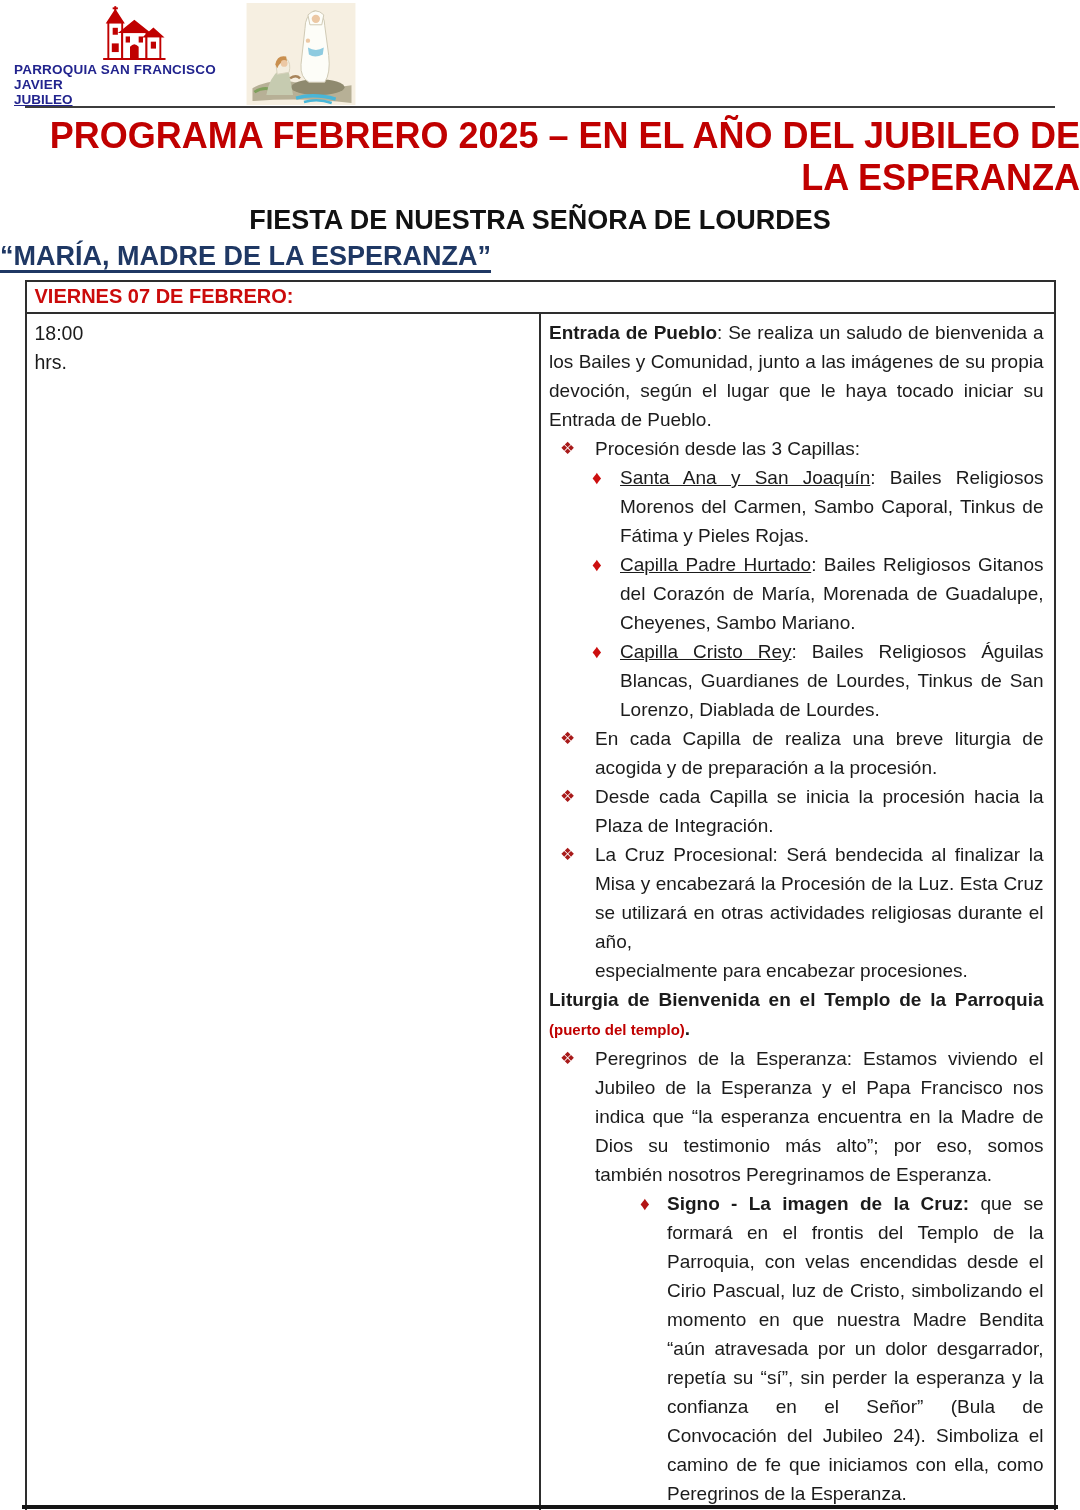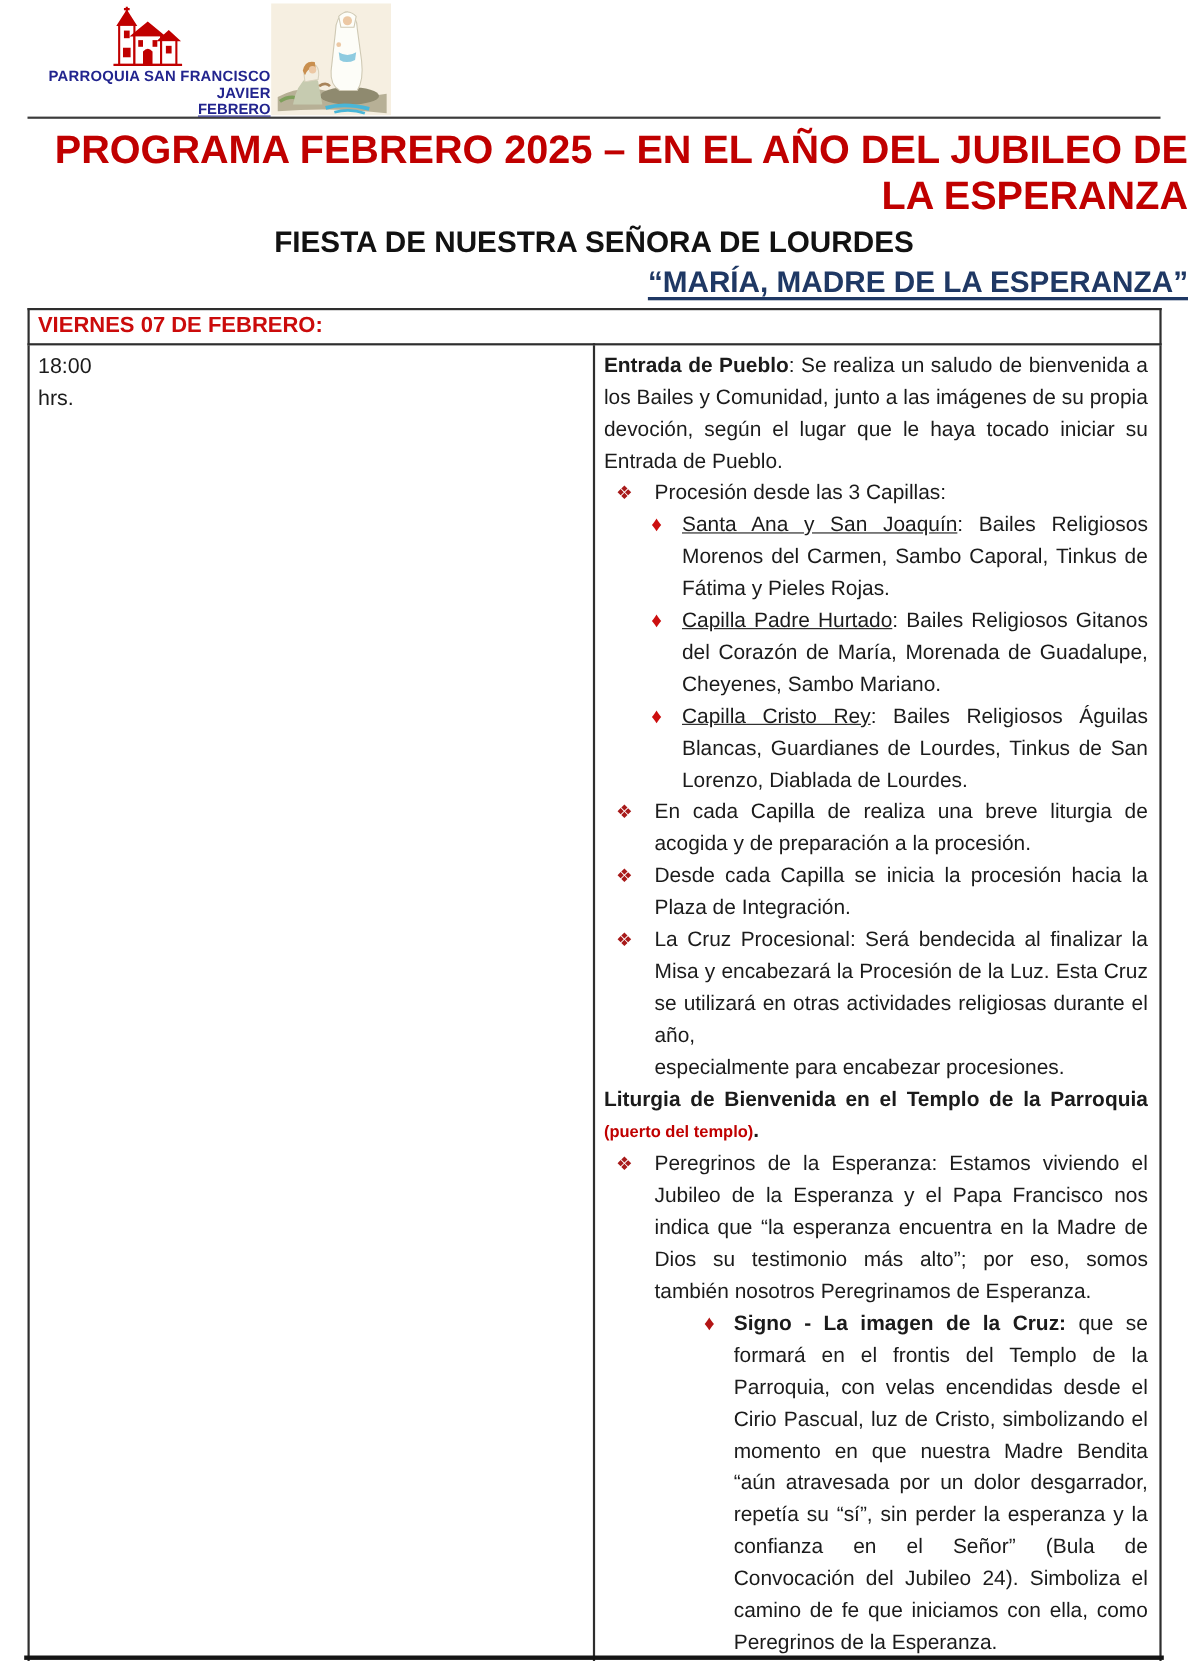--- a/index.html
+++ b/index.html
@@ -2,32 +2,32 @@
 <html><head>
 <meta charset="utf-8">
 <style>
   html,body{margin:0;padding:0;}
   body{
     width:1080px;height:1510px;background:#ffffff;position:relative;overflow:hidden;
     font-family:"Liberation Sans",sans-serif;color:#1b1b1b;
   }
   
   .hdr{display:flex;align-items:flex-start;padding:3px 16px 0 14px;height:104px;box-sizing:border-box;}
-  .logo-box{width:232px;text-align:right;flex:none;}
+  .logo-box{width:232px;text-align:left;flex:none;}
   .logo-box svg{display:block;margin:1px auto 0;}
   .org1{font-size:13.5px;font-weight:bold;color:#22248e;letter-spacing:.2px;line-height:15px;}
   .org2{font-size:13.5px;font-weight:bold;color:#22248e;text-decoration:underline;line-height:16px;}
   .motto{flex:1;text-align:center;font-family:"Liberation Serif",serif;font-weight:bold;
          font-size:29px;color:#1f3864;padding-top:26px;letter-spacing:.5px;}
   .lourdes-img{width:110px;height:102px;flex:none;}
   .rule{border:none;border-top:2px solid #3c3c3c;margin:2px 25px 0;}
   
   .t1{text-align:right;color:#c00000;font-weight:bold;font-size:36px;margin-top:7px;}
   .t2{text-align:center;color:#121212;font-weight:bold;font-size:27px;margin-top:6px;}
-  .t3{text-align:right;color:#1f3864;font-weight:bold;font-size:27px;margin-top:5px;}
+  .t3{text-align:left;color:#1f3864;font-weight:bold;font-size:27px;margin-top:5px;}
   .t3 .ul{text-decoration:underline;text-decoration-thickness:2.5px;text-underline-offset:5px;}
   
   table.sched{border-collapse:collapse;margin:8px auto 0;width:1031px;table-layout:fixed;}
   table.sched td{border:2px solid #2e2e2e;vertical-align:top;}
   td.day{color:#cb0b0b;font-weight:bold;font-size:20px;padding:2px 8px 3px;line-height:25px;border-radius:16px;}
   td.time{width:112px;font-size:19.5px;line-height:29px;padding:5px 4px 5px 8px;}
   td.cont{font-size:19px;line-height:29px;padding:4px 10px 6px 8px;text-align:justify;}
   .blk{position:relative;}
   .bu{position:absolute;top:0;}
   .b1{padding-left:46px;}
@@ -59,21 +59,21 @@
         <rect x="40" y="36" width="5" height="7" fill="#c00000" stroke="none"></rect>
         <rect x="55" y="36" width="5" height="7" fill="#c00000" stroke="none"></rect>
         <polygon points="62,36 72,27 82,36" fill="#c00000"></polygon>
         <rect x="64" y="36" width="16" height="26" fill="#fff"></rect>
         <rect x="69" y="42" width="6" height="8" fill="#c00000" stroke="none"></rect>
         <line x1="14" y1="62" x2="86" y2="62"></line>
         <rect x="24" y="44" width="8" height="10" fill="#c00000" stroke="none"></rect>
       </g>
     </svg>
     <div class="org1">PARROQUIA SAN FRANCISCO JAVIER</div>
-    <div class="org2">FEBRERO</div>
+    <div class="org2">JUBILEO</div>
   </div>
   <svg class="lourdes-img" viewBox="0 0 110 103">
     <rect width="110" height="103" fill="#f6efe1"></rect>
     <path d="M6 86 Q28 74 54 81 T106 83 L106 101 Q58 95 6 99 Z" fill="#b7b096"></path>
     <ellipse cx="72" cy="85" rx="27" ry="8" fill="#8f8a6f"></ellipse>
     <path d="M8 90 Q18 83 30 89" stroke="#7fa05c" stroke-width="3" fill="none"></path>
     <path d="M50 96 Q68 91 90 97" stroke="#49b6d8" stroke-width="3.5" fill="none"></path>
     <path d="M58 100 Q72 96 86 101" stroke="#49b6d8" stroke-width="2.5" fill="none"></path>
     <path d="M68 8 Q59 13 59 26 L55 62 Q54 75 63 80 L79 80 Q85 71 83 53 L79 23 Q79 12 70 8 Z" fill="#fdfdf8" stroke="#cfc9b4" stroke-width="1"></path>
     <path d="M62 12 Q70 4 78 12 L76 22 L64 22 Z" fill="#fdfdf8" stroke="#cfc9b4" stroke-width="1"></path>

